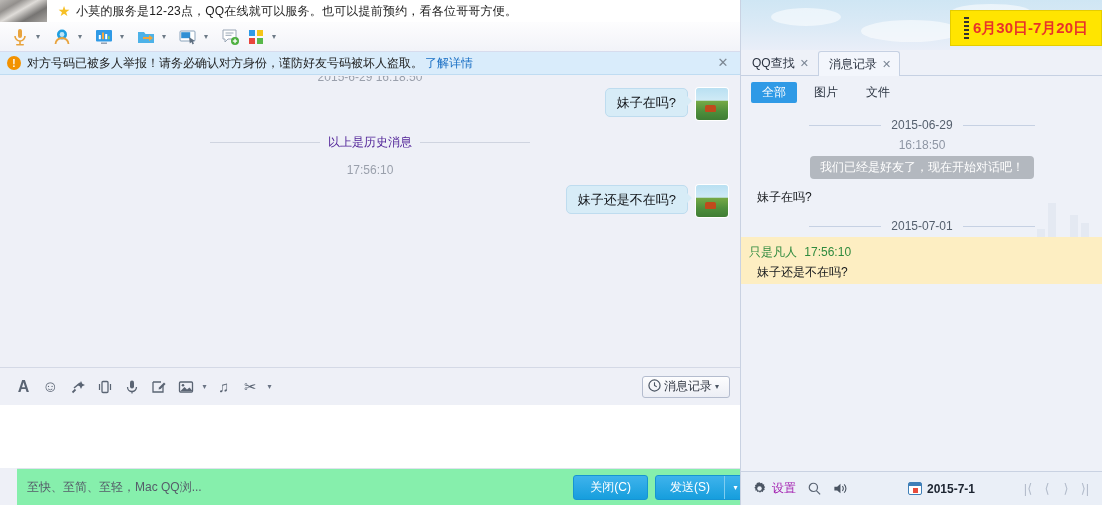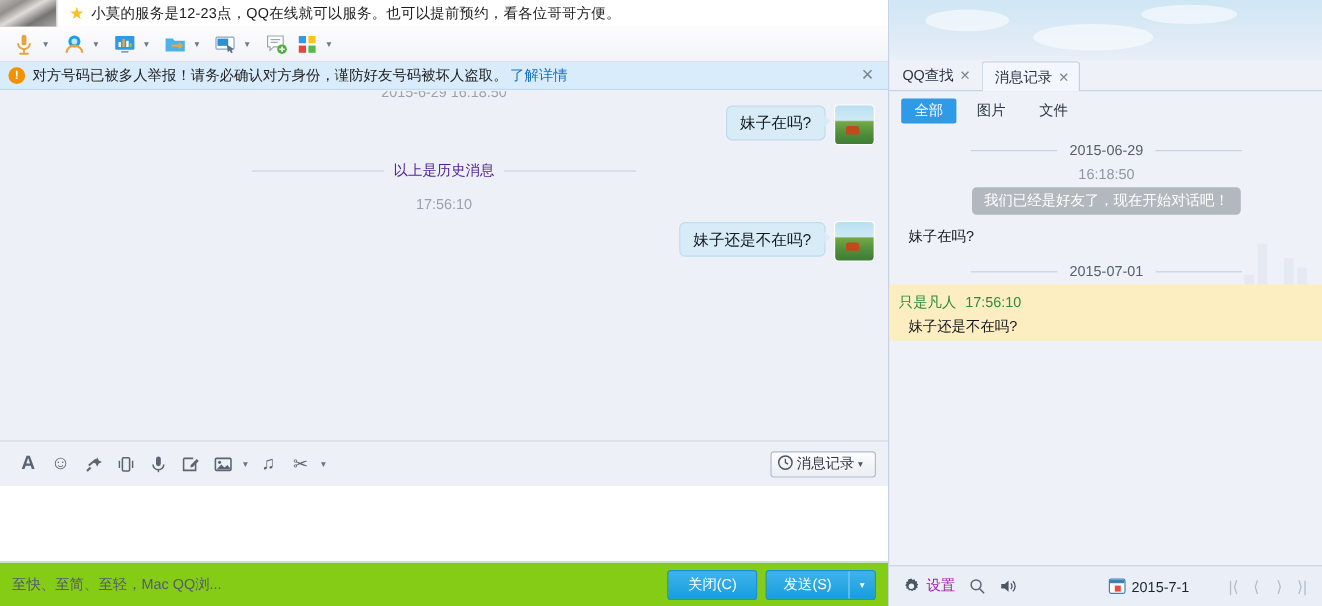--- a/index.html
+++ b/index.html
@@ -187,23 +187,23 @@
   .compose-input {
     width: 100%; height: 100%;
     border: none; outline: none; resize: none;
     font-family: "Liberation Sans", sans-serif;
     font-size: 13px; color: #13161a;
     padding: 6px 10px; background: transparent;
   }
 
   
   .chat-footer {
-    position: absolute; left: 0; top: 468px;
+    position: absolute; left: 17px; top: 468px;
     width: 740px; height: 37px;
-    background: #84cc16;
+    background: #86efac;
     border-top: 1px solid #dfe3ed;
     display: flex; align-items: center; padding: 0 10px;
   }
   .footer-tip { font-size: 12px; color: #555c69; white-space: nowrap; }
   .btn-blue {
     height: 25px; padding: 0 16px;
     background: linear-gradient(#3fb3ec, #169edd);
     border: 1px solid #1794d2; border-radius: 3px;
     color: #ffffff; font-size: 12px;
     display: flex; align-items: center; justify-content: center;
@@ -318,21 +318,21 @@
   .hist-body { font-size: 12px; color: #13161a; margin-top: 3px; padding-left: 8px; }
 
   .right-footer {
     position: absolute; left: 0; bottom: 0; width: 362px; height: 34px;
     background: #eaeff7;
     border-top: 1px solid #c9d2e2;
     display: flex; align-items: center; padding: 0 8px;
   }
   .rf-item { display: flex; align-items: center; gap: 3px; font-size: 12px; color: #a21caf; }
   .rf-icon { width: 20px; height: 20px; display: flex; align-items: center; justify-content: center; color: #5a6473; }
-  .rf-date { display: flex; align-items: center; gap: 5px; margin-left: 74px; font-size: 12px; color: #1c2430; }
+  .rf-date { display: flex; align-items: center; gap: 5px; margin-left: 58px; font-size: 12px; color: #1c2430; font-weight: bold; }
   .cal-icon {
     width: 14px; height: 13px; border: 1px solid #3f7fb8; border-radius: 2px;
     background: #ffffff; position: relative; flex: 0 0 auto;
   }
   .cal-icon::before {
     content: ""; position: absolute; left: 0; top: 0; right: 0; height: 3px; background: #3f7fb8;
   }
   .cal-icon::after {
     content: ""; position: absolute; left: 4px; top: 5px; width: 5px; height: 5px; background: #e84c3d;
   }
@@ -528,20 +528,24 @@
   </div>
 
   <div class="right-pane">
 
     <div class="right-sky">
       <div class="sky-cloud" style="left:30px;top:8px;width:70px;height:18px;"></div>
       <div class="sky-cloud" style="left:120px;top:20px;width:100px;height:22px;"></div>
       <div class="sky-cloud" style="left:210px;top:4px;width:80px;height:16px;"></div>
     </div>
 
+    <div class="promo-banner">
+      <div class="promo-bar-glyph"></div>
+      <div class="promo-text">6月30日-7月20日</div>
+    </div>
 
     <div class="tabstrip">
       <div class="tab">
         <span>QQ查找</span>
         <span class="tab-x">✕</span>
       </div>
       <div class="tab active">
         <span>消息记录</span>
         <span class="tab-x">✕</span>
       </div>

